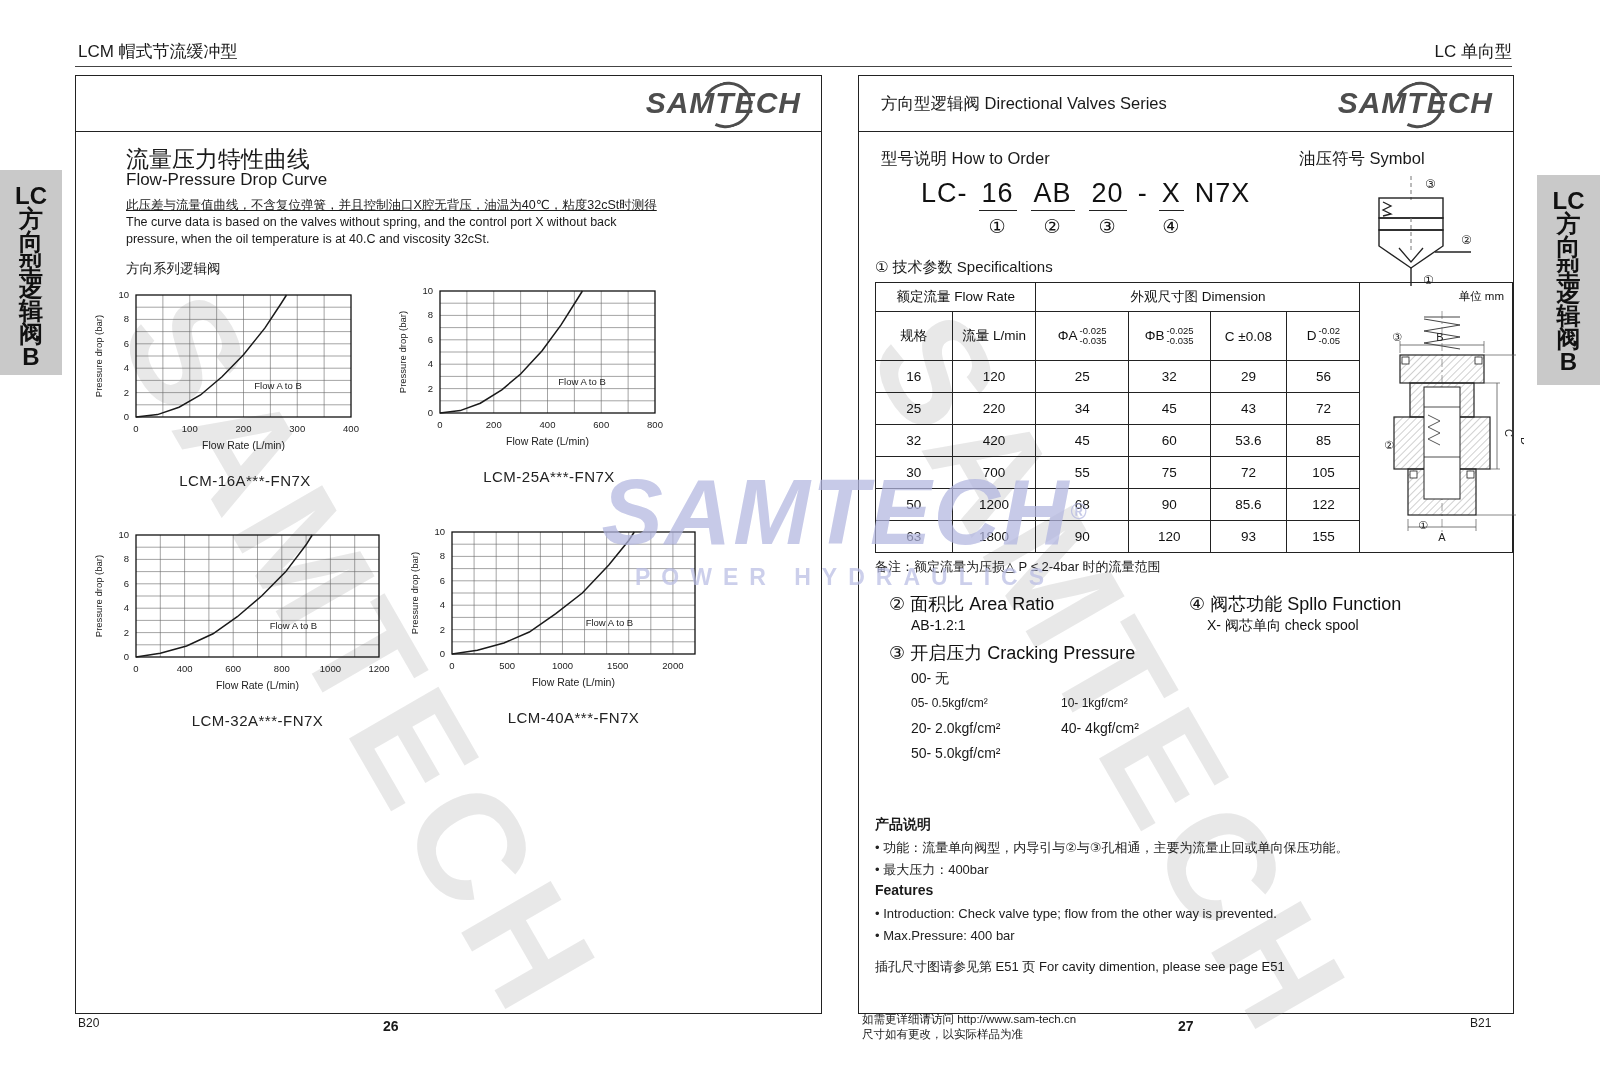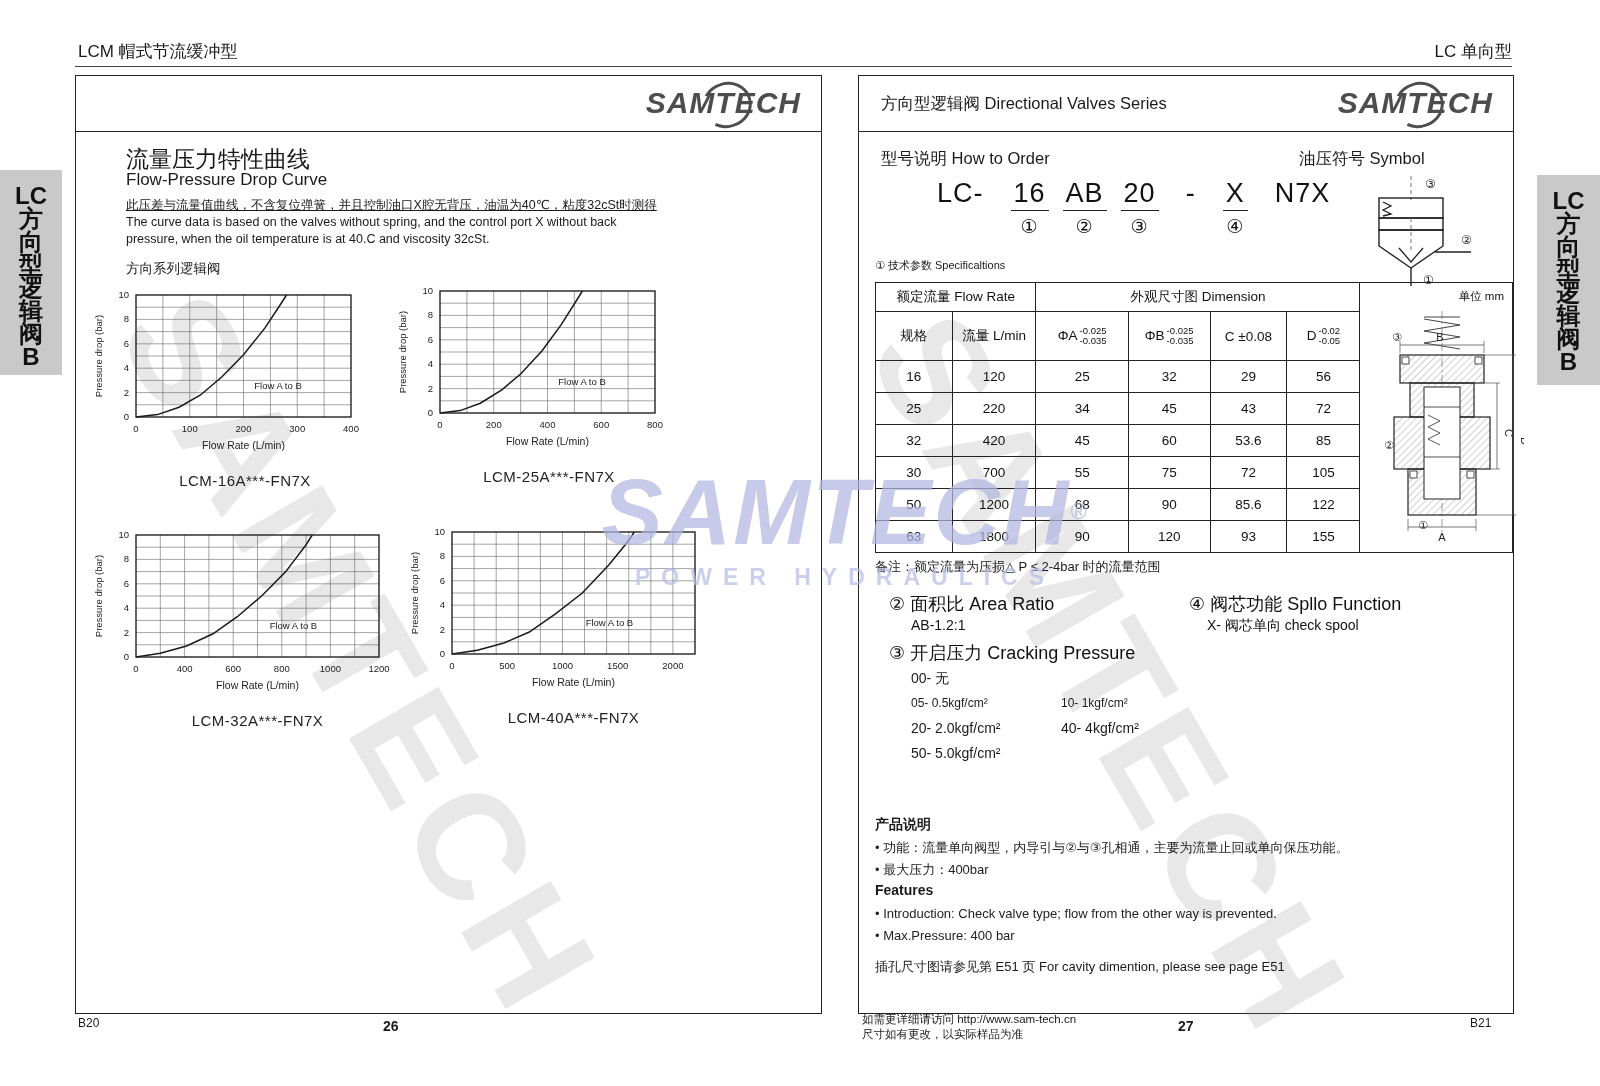--- a/index.html
+++ b/index.html
@@ -18,21 +18,21 @@
   table.spec tr.gh td{height:28px;font-size:13.5px;}
   table.spec tr.ch td{height:48px;}
   table.spec tr.dr td{height:31px;}
   .tol{display:inline-flex;flex-direction:column;font-size:9.5px;line-height:10px;vertical-align:middle;text-align:center;margin-left:2px;}
   .diagram-cell{border:1.3px solid #222;margin-left:-1.3px;position:relative;box-sizing:border-box;background:#fff0;}
   .unit-label{position:absolute;right:8px;top:6px;font-size:11.5px;color:#111;}
   .model-row{display:flex;align-items:flex-start;font-size:27px;color:#111;letter-spacing:1px;}
   .mseg{display:flex;flex-direction:column;align-items:center;margin:0 7px;}
   .mseg .txt{border-bottom:1.6px solid #222;padding:0 3px 1px 3px;}
   .mseg .circ{font-size:19px;margin-top:4px;color:#111;}
-  .mplain{margin:0 20px;}
+  .mplain{margin:0 4px;}
   .wm-diag{position:absolute;font-weight:bold;font-size:150px;letter-spacing:8px;color:#8f8f8f;opacity:0.20;transform:rotate(60deg);transform-origin:0 0;z-index:1;pointer-events:none;white-space:nowrap;}
   .wm-center{position:absolute;left:565px;top:468px;width:560px;text-align:center;z-index:6;pointer-events:none;opacity:0.72;}
   .wm-center .big{font-size:92px;font-weight:800;font-style:italic;color:#b2b6e0;letter-spacing:2px;line-height:88px;}
   .wm-center .reg{font-size:22px;vertical-align:top;color:#b2b6e0;}
   .wm-center .sub{font-size:23px;letter-spacing:11px;color:#b9bde4;margin-top:8px;font-weight:bold;}
   .z2{z-index:2;}
   .bullet-line{font-size:13px;line-height:20px;color:#222;}
   .sec-title{font-size:18px;color:#111;}
   .sec-val{font-size:14px;color:#111;}
 </style>
@@ -280,21 +280,21 @@
         <rect x="30" y="46" width="64" height="12" fill="none" stroke="#222" stroke-width="1.4"></rect>
         <line x1="62" y1="46" x2="62" y2="78" stroke="#777" stroke-width="1" stroke-dasharray="4,3"></line>
         <path d="M30,58 L94,58 L94,74 L62,96 L30,74 Z" fill="none" stroke="#222" stroke-width="1.4"></path>
         <path d="M50,76 L62,90 L74,76" fill="none" stroke="#222" stroke-width="1.3"></path>
         <line x1="62" y1="96" x2="62" y2="114" stroke="#222" stroke-width="1.4"></line>
         <text x="74" y="112" font-size="12" fill="#222">①</text>
         <line x1="86" y1="80" x2="122" y2="80" stroke="#222" stroke-width="1.4"></line>
         <text x="112" y="72" font-size="12" fill="#222">②</text>
       </svg></div>
 
-  <div class="abs z2" style="left:16px;top:182px;font-size:11px;">① 技术参数 Specificaltions</div>
+  <div class="abs z2" style="left:16px;top:182px;font-size:15px;">① 技术参数 Specificaltions</div>
 
   <div class="abs z2" style="left:16px;top:206px;display:flex;align-items:stretch;">
     <table class="spec" id="spec-table">
         <tbody>
           <tr class="gh">
             <td colspan="2">额定流量  Flow Rate</td>
             <td colspan="4">外观尺寸图 Dimension</td>
           </tr>
           <tr class="ch">
             <td style="width:74px">规格</td>

